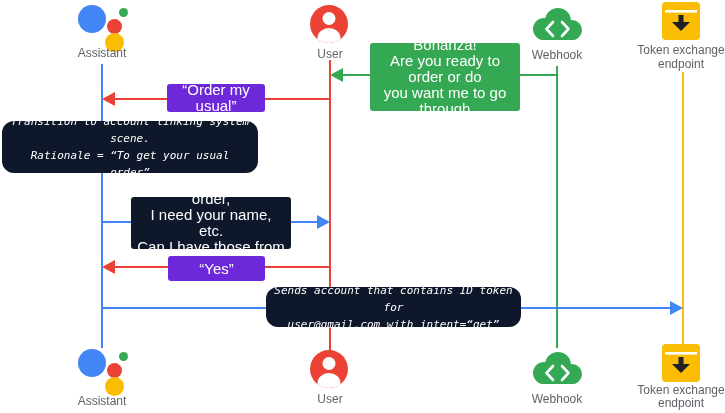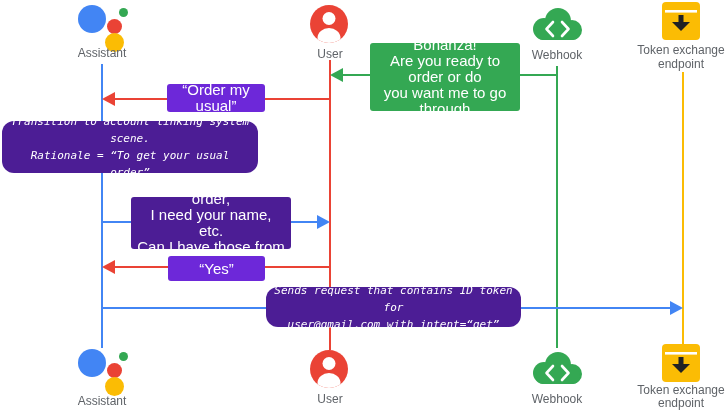--- a/index.html
+++ b/index.html
@@ -10,21 +10,21 @@
   .lifeline{position:absolute;width:2px;}
   .hline{position:absolute;height:2px;}
   .ah{position:absolute;width:0;height:0;border-top:7px solid transparent;border-bottom:7px solid transparent;}
   .ah.left{border-right:13px solid;}
   .ah.right{border-left:13px solid;}
   .bubble{
     position:absolute;display:flex;align-items:center;justify-content:center;
     text-align:center;color:#ffffff;border-radius:3px;
     font-size:15px;line-height:16px;white-space:pre-line;padding:0 6px;box-sizing:border-box;
   }
-  .bubble.blue{background:#4c1d95;}
+  .bubble.blue{background:#0f172a;}
   .bubble.red{background:#6d28d9;}
   .bubble.green{background:#34A853;}
   .bubble.mono{font-family:"DejaVu Sans Mono",monospace;font-style:italic;font-size:11px;line-height:17px;border-radius:12px;}
   .actor-label{
     position:absolute;color:#5F6368;font-size:12px;line-height:14px;
     text-align:center;white-space:pre-line;
   }
   .assistant-logo{position:absolute;width:50px;height:50px;}
   .assistant-logo .c{position:absolute;border-radius:50%;}
   .assistant-logo .cb{left:0;top:3px;width:28px;height:28px;background:#4285F4;}
@@ -103,21 +103,21 @@
   <div class="bubble blue" style="left:131px;top:197px;width:160px;height:52px;">“To get your usual order,
 I need your name, etc.
 Can I have those from Google?”</div>
 
   <div class="hline" style="left:113px;top:266px;width:217px;background:#EA4335;"></div>
   <div class="ah left" style="left:102px;top:260px;border-right-color:#EA4335;"></div>
   <div class="bubble red" style="left:168px;top:256px;width:97px;height:25px;">“Yes”</div>
 
   <div class="hline" style="left:101px;top:307px;width:570px;background:#4285F4;"></div>
   <div class="ah right" style="left:670px;top:301px;border-left-color:#4285F4;"></div>
-  <div class="bubble blue mono" style="left:266px;top:287px;width:255px;height:40px;">Sends request that contains ID token for
+  <div class="bubble blue mono" style="left:266px;top:287px;width:255px;height:40px;">Sends account that contains ID token for
 user@gmail.com with intent=“get”</div>
 
   <div class="assistant-logo" style="left:78px;top:346px;">
     <span class="c cb"></span>
     <span class="c cr"></span>
     <span class="c cg"></span>
     <span class="c cy"></span>
   </div>
   <div class="actor-label" style="left:62px;top:394px;width:80px;">Assistant</div>
 

